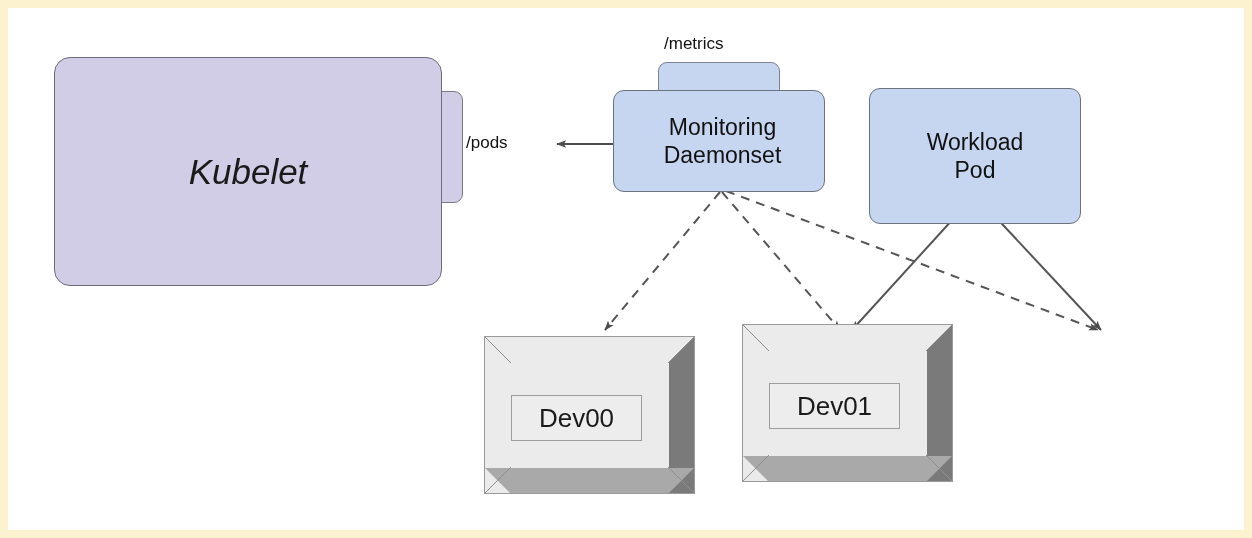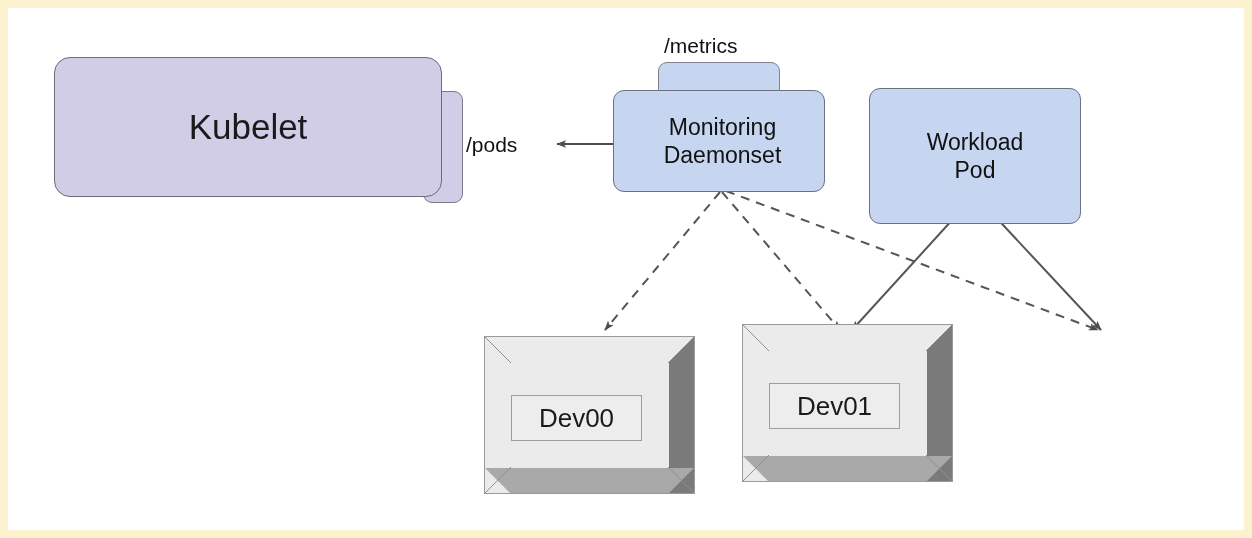--- a/index.html
+++ b/index.html
@@ -81,21 +81,21 @@
     background: #c6d5f0;
     border: 1.6px solid #7d838f;
     border-radius: 9px 9px 0 0;
     box-sizing: border-box;
     z-index: 2;
   }
 
   
   .edge-label {
     position: absolute;
-    font-size: 21px;
+    font-size: 17px;
     color: #111111;
     white-space: nowrap;
   }
 
   
   .device {
     position: absolute;
     box-sizing: border-box;
   }
   .device .bevel-right {
@@ -214,21 +214,21 @@
       <line x1="714" y1="184" x2="832" y2="322" stroke="#555555" stroke-width="2" stroke-dasharray="9 7" marker-end="url(#arrowDash)"></line>
 
       <line x1="718" y1="183" x2="1090" y2="322" stroke="#555555" stroke-width="2" stroke-dasharray="9 7" marker-end="url(#arrowDash)"></line>
 
       <line x1="966" y1="188" x2="844" y2="322" stroke="#555555" stroke-width="2" marker-end="url(#arrowSolid)"></line>
 
       <line x1="968" y1="188" x2="1093" y2="322" stroke="#555555" stroke-width="2" marker-end="url(#arrowSolid)"></line>
     </svg>
 
     <div class="kubelet-tab" style="left:415px; top:83px; width:40px; height:112px;"></div>
-    <div class="kubelet-body" style="left:46px; top:49px; width:388px; height:140px;">
+    <div class="kubelet-body" style="left:46px; top:49px; width:388px; height:229px;font-style:italic;">
       <span>Kubelet</span>
     </div>
 
     <div class="edge-label" style="left:458px; top:125px;">/pods</div>
 
     <div class="edge-label" style="left:656px; top:26px;">/metrics</div>
     <div class="pod-tab" style="left:650px; top:54px; width:122px; height:38px;"></div>
     <div class="pod" style="left:605px; top:82px; width:212px; height:102px;padding-left:7px;">
       <span>Monitoring
 Daemonset</span>

